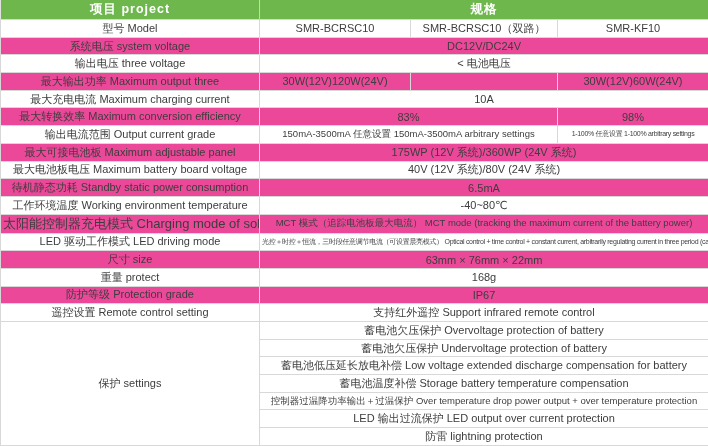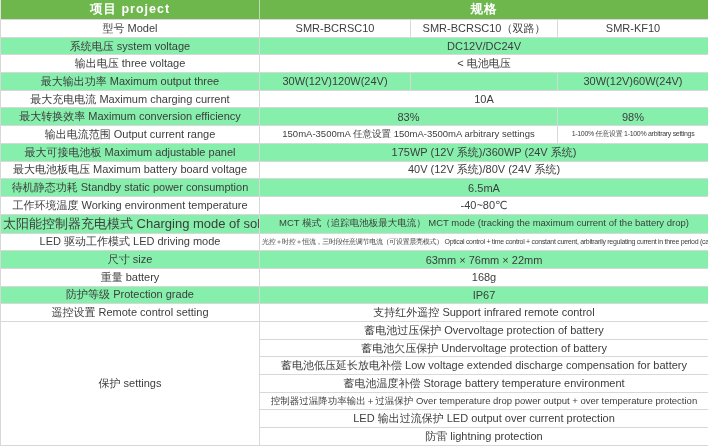--- a/index.html
+++ b/index.html
@@ -46,21 +46,21 @@
     text-align: center;
     vertical-align: middle;
     font-size: 11px;
     font-weight: normal;
     color: #3d3d3d;
     white-space: nowrap;
     overflow: hidden;
     background: #ffffff;
   }
   tbody tr.shade th,
-  tbody tr.shade td { background: #86efac; }
+  tbody tr.shade td { background: #ec4899; }
 
   tbody td.s  { font-size: 9.5px; margin-top: 23px; }
   tbody td.xs { font-size: 7px; letter-spacing: -0.3px; }
   tbody th.small-label { font-size: 13px; }
 
   
   table.spec { border-left: 1px solid #e2e2e2; border-right: 1px solid #e2e2e2; }
 </style>
 </head>
 <body>
@@ -103,21 +103,21 @@
         <tr>
           <th>最大充电电流 Maximum charging current</th>
           <td colspan="3">10A</td>
         </tr>
         <tr class="shade">
           <th>最大转换效率 Maximum conversion efficiency</th>
           <td colspan="2">83%</td>
           <td colspan="1">98%</td>
         </tr>
         <tr>
-          <th>输出电流范围 Output current range</th>
+          <th>输出电流范围 Output current grade</th>
           <td colspan="2" class="s">150mA-3500mA 任意设置 150mA-3500mA arbitrary settings</td>
           <td colspan="1" class="xs">1-100% 任意设置 1-100% arbitrary settings</td>
         </tr>
         <tr class="shade">
           <th>最大可接电池板 Maximum adjustable panel</th>
           <td colspan="3">175WP (12V 系统)/360WP (24V 系统)</td>
         </tr>
         <tr>
           <th>最大电池板电压 Maximum battery board voltage</th>
           <td colspan="3">40V (12V 系统)/80V (24V 系统)</td>
@@ -125,54 +125,54 @@
         <tr class="shade">
           <th>待机静态功耗 Standby static power consumption</th>
           <td colspan="3">6.5mA</td>
         </tr>
         <tr>
           <th>工作环境温度 Working environment temperature</th>
           <td colspan="3">-40~80℃</td>
         </tr>
         <tr class="shade">
           <th class="small-label">太阳能控制器充电模式 Charging mode of solar controller</th>
-          <td colspan="3" class="s">MCT 模式（追踪电池板最大电流）  MCT mode (tracking the maximum current of the battery drop)</td>
+          <td colspan="3" class="s">MCT 模式（追踪电池板最大电流）  MCT mode (tracking the maximum current of the battery power)</td>
         </tr>
         <tr>
           <th>LED 驱动工作模式 LED driving mode</th>
           <td colspan="3" class="xs">光控＋时控＋恒流，三时段任意调节电流（可设置晨亮模式） Optical control + time control + constant current, arbitrarily regulating current in three period (can set morning light mode)</td>
         </tr>
         <tr class="shade">
           <th>尺寸 size</th>
           <td colspan="3">63mm × 76mm × 22mm</td>
         </tr>
         <tr>
-          <th>重量 battery</th>
+          <th>重量 protect</th>
           <td colspan="3">168g</td>
         </tr>
         <tr class="shade">
           <th>防护等级 Protection grade</th>
           <td colspan="3">IP67</td>
         </tr>
         <tr>
           <th>遥控设置 Remote control setting</th>
           <td colspan="3">支持红外遥控  Support infrared remote control</td>
         </tr>
         <tr>
           <th rowspan="7">保护 settings</th>
-          <td colspan="3">蓄电池过压保护  Overvoltage protection of battery</td>
+          <td colspan="3">蓄电池欠压保护  Overvoltage protection of battery</td>
         </tr>
         <tr>
           <td colspan="3">蓄电池欠压保护 Undervoltage protection of battery</td>
         </tr>
         <tr>
           <td colspan="3">蓄电池低压延长放电补偿  Low voltage extended discharge compensation for battery</td>
         </tr>
         <tr>
-          <td colspan="3">蓄电池温度补偿  Storage battery temperature environment</td>
+          <td colspan="3">蓄电池温度补偿  Storage battery temperature compensation</td>
         </tr>
         <tr>
           <td colspan="3" class="s">控制器过温降功率输出＋过温保护 Over temperature drop power output + over temperature protection</td>
         </tr>
         <tr>
           <td colspan="3">LED 输出过流保护  LED output over current protection</td>
         </tr>
         <tr>
           <td colspan="3">防雷 lightning protection</td>
         </tr>

